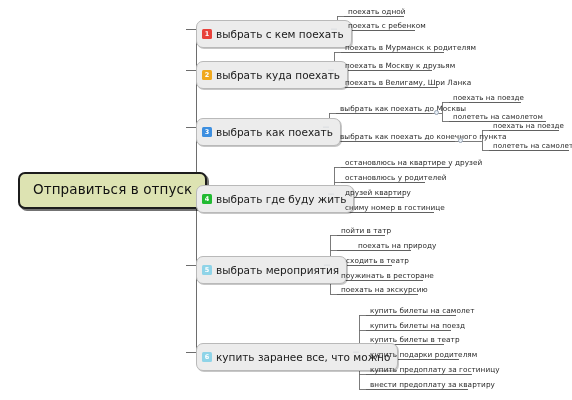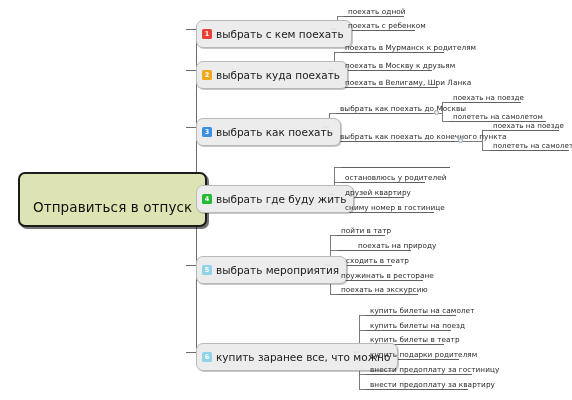--- a/index.html
+++ b/index.html
@@ -31,21 +31,21 @@
     position: absolute;
     box-sizing: border-box;
     white-space: nowrap;
   }
   
   .root {
     background: #dde3b2;
     border: 2px solid #1c1c1c;
     border-radius: 7px;
     box-shadow: 2px 2px 0 rgba(0,0,0,0.55);
-    padding: 25px 13px 10px 13px;
+    padding: 7px 13px 10px 13px;
     font-size: 13.5px;
     color: #111111;
     letter-spacing: 0.1px;
   }
   
   .branch {
     background: #ececec;
     border: 1px solid #b9b9b9;
     border-radius: 7px;
     box-shadow: 1px 1px 0 rgba(0,0,0,0.22);
@@ -238,20 +238,21 @@
   <div class="node leaf sub" style="left:451px; top:113px;">полететь на самолетом</div>
   <div class="toggle" style="left:458px; top:138px;"></div>
   <div class="node leaf sub" style="left:491px; top:122px;">поехать на поезде</div>
   <div class="node leaf sub" style="left:491px; top:142px;">полететь на самолетом</div>
 
   <div class="node branch" style="left:196px; top:185px;">
     <span class="badge" style="background: rgb(34, 187, 51);">4</span>
     <span class="branch-label">выбрать где буду жить</span>
   </div>
   <div class="connector-dots" style="left:328px; top:191px;">⋯</div>
+  <div class="node leaf" style="left:343px; top:159px;">остановлюсь на квартире у друзей</div>
   <div class="node leaf" style="left:343px; top:174px;">остановлюсь у родителей</div>
   <div class="node leaf" style="left:343px; top:189px;">друзей квартиру</div>
   <div class="node leaf" style="left:343px; top:204px;">сниму номер в гостинице</div>
 
   <div class="node branch" style="left:196px; top:256px;">
     <span class="badge" style="background: rgb(143, 212, 232);">5</span>
     <span class="branch-label">выбрать мероприятия</span>
   </div>
   <div class="connector-dots" style="left:324px; top:262px;">⋯</div>
   <div class="node leaf" style="left:339px; top:227px;">пойти в татр</div>
@@ -262,16 +263,16 @@
 
   <div class="node branch" style="left:196px; top:343px;">
     <span class="badge" style="background: rgb(143, 212, 232);">6</span>
     <span class="branch-label">купить заранее все, что можно</span>
   </div>
   <div class="connector-dots" style="left:353px; top:349px;">⋯</div>
   <div class="node leaf" style="left:368px; top:307px;">купить билеты на самолет</div>
   <div class="node leaf" style="left:368px; top:322px;">купить билеты на поезд</div>
   <div class="node leaf" style="left:368px; top:336px;">купить билеты в театр</div>
   <div class="node leaf" style="left:368px; top:351px;">купить подарки родителям</div>
-  <div class="node leaf" style="left:368px; top:366px;">внести предоплату за гостиницу</div>
+  <div class="node leaf" style="left:368px; top:366px;">купить предоплату за гостиницу</div>
   <div class="node leaf" style="left:368px; top:381px;">внести предоплату за квартиру</div>
 
 </div>
 
 </body></html>

